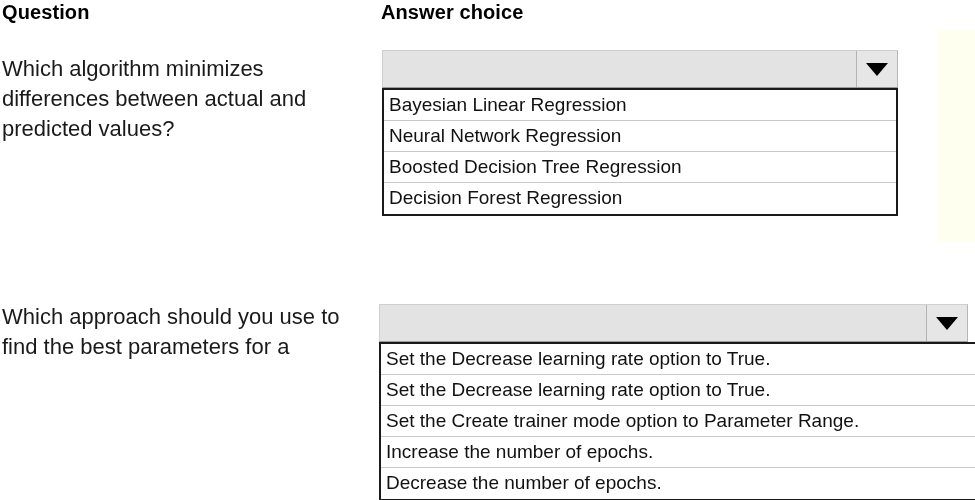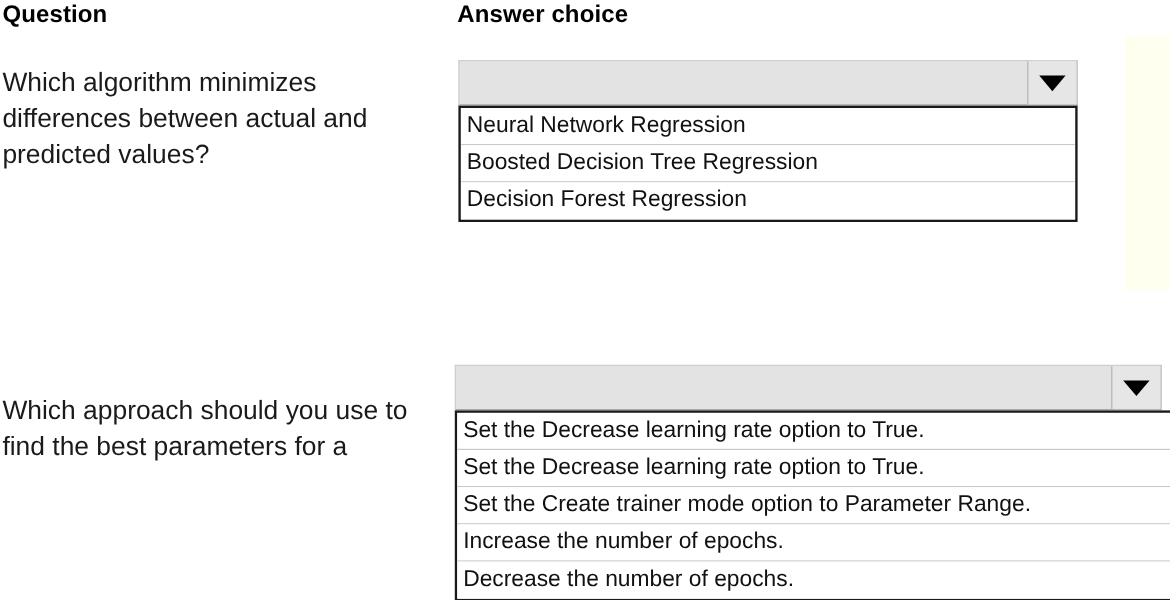--- a/index.html
+++ b/index.html
@@ -46,21 +46,21 @@
     position: absolute;
     left: 2px;
     width: 370px;
     font-size: 22px;
     line-height: 30px;
     color: #1a1a1a;
   }
   .question-text .line { display: block; white-space: nowrap; }
 
   #question-1-text { top: 54px; }
-  #question-2-text { top: 302px; margin-top: 25px; }
+  #question-2-text { top: 302px; }
 
   
   .combo {
     position: absolute;
     height: 38px;
     box-sizing: border-box;
     background: #e3e3e3;
     border-top: 1px solid #cfcfcf;
     border-left: 1px solid #cfcfcf;
     border-right: 1px solid #b6b6b6;
@@ -139,20 +139,21 @@
 </div>
 
 <div class="combo" id="combo-1">
   <div class="combo-value"></div>
   <div class="combo-arrow-btn">
     <span class="caret"></span>
   </div>
 </div>
 
 <div class="option-list" id="option-list-1">
+  <div class="option-item">Bayesian Linear Regression</div>
   <div class="option-item">Neural Network Regression</div>
   <div class="option-item">Boosted Decision Tree Regression</div>
   <div class="option-item">Decision Forest Regression</div>
 </div>
 
 <div class="question-text" id="question-2-text">
   <span class="line">Which approach should you use to</span>
   <span class="line">find the best parameters for a</span>
 </div>
 

